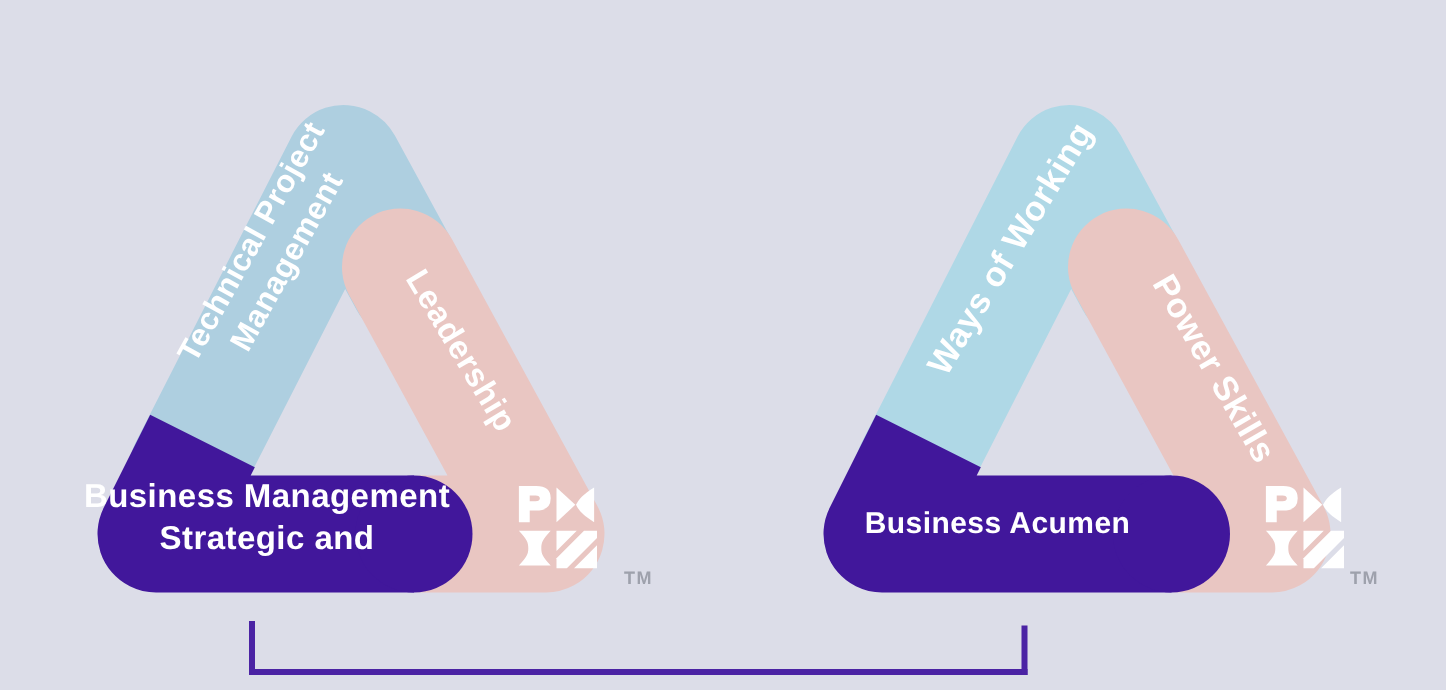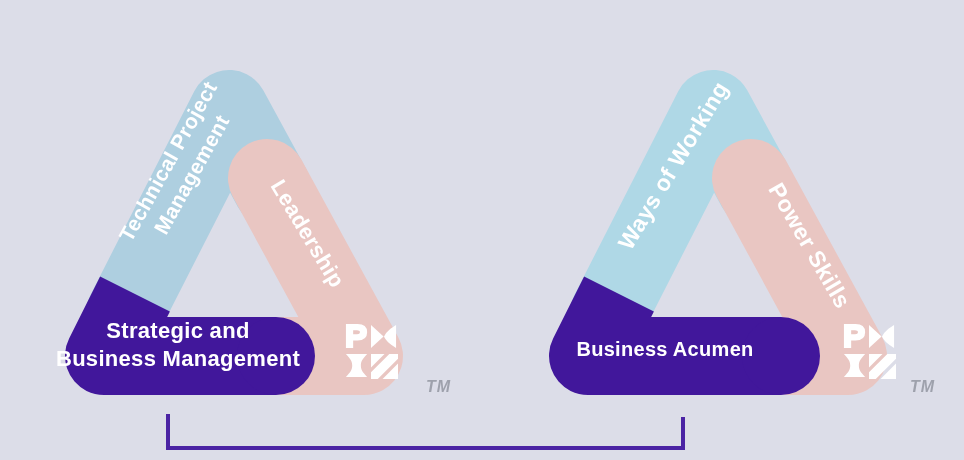--- a/index.html
+++ b/index.html
@@ -21,22 +21,22 @@
   }
   .tpm{left:150px;top:150px;font-size:21px;transform:translate(-50%,-50%) rotate(-61deg);}
   .leadership{left:277px;top:216px;font-size:22px;transform:translate(-50%,-50%) rotate(59deg);}
   .strategic{left:148px;top:327px;font-size:22px;}
   .ways{left:160px;top:148px;font-size:23px;transform:translate(-50%,-50%) rotate(-59deg);}
   .power{left:295px;top:228px;font-size:23px;transform:translate(-50%,-50%) rotate(60deg);}
   .acumen{left:151px;top:332px;font-size:20px;}
   .pmi-logo{position:absolute;width:54px;height:56px;}
   .logo-left{left:314px;top:305px;}
   .tm{
-    position:absolute;left:396px;top:360px;font-size:16px;color:#9ea1ac;
-    font-weight:700;letter-spacing:1px;font-style:italic;
+    position:absolute;left:386px;top:360px;font-size:12px;color:#9ea1ac;
+    font-weight:700;letter-spacing:1px;
   }
   .bracket{position:absolute;background:#4b23a4;}
   .bracket-left{left:166px;top:414px;width:4px;height:36px;}
   .bracket-bottom{left:166px;top:446px;width:519px;height:4px;}
   .bracket-right{left:681px;top:417px;width:4px;height:33px;}
 </style>
 </head>
 <body style="background: rgb(220, 221, 232);">
 
 <div class="triangle" style="left:30px;top:18px;">
@@ -51,22 +51,22 @@
   </svg>
 
   <div class="leg-label tpm">
     <div>Technical Project</div>
     <div>Management</div>
   </div>
 
   <div class="leg-label leadership">Leadership</div>
 
   <div class="bottom-label strategic">
+    <div>Business Management</div>
     <div>Strategic and</div>
-    <div>Business Management</div>
   </div>
 
   <svg class="pmi-logo logo-left" viewBox="0 0 56 58">
     <g fill="#ffffff">
       <path d="M2,26 V1 h12 q10,0 10,8.5 Q24,18 14,18 H9.5 v8 Z M9.5,11.5 h4 q3,0 3,-2 q0,-2 -3,-2 h-4 Z"></path>
       <path d="M28,2 V26 L41,14 Z"></path>
       <path d="M54,2 V26 C46,21 43.5,18 41.5,14 C43.5,10 46,7 54,2 Z"></path>
       <path d="M2,32 H24 C18.5,38 17.5,40 17.5,44 C17.5,48 18.5,50 24,56 H2 C7.5,50 8.5,48 8.5,44 C8.5,40 7.5,38 2,32 Z"></path>
       <path d="M28,32 H42 L28,46 Z"></path>
       <path d="M47,32 H56 V37 L35,58 H28 V51 Z"></path>

